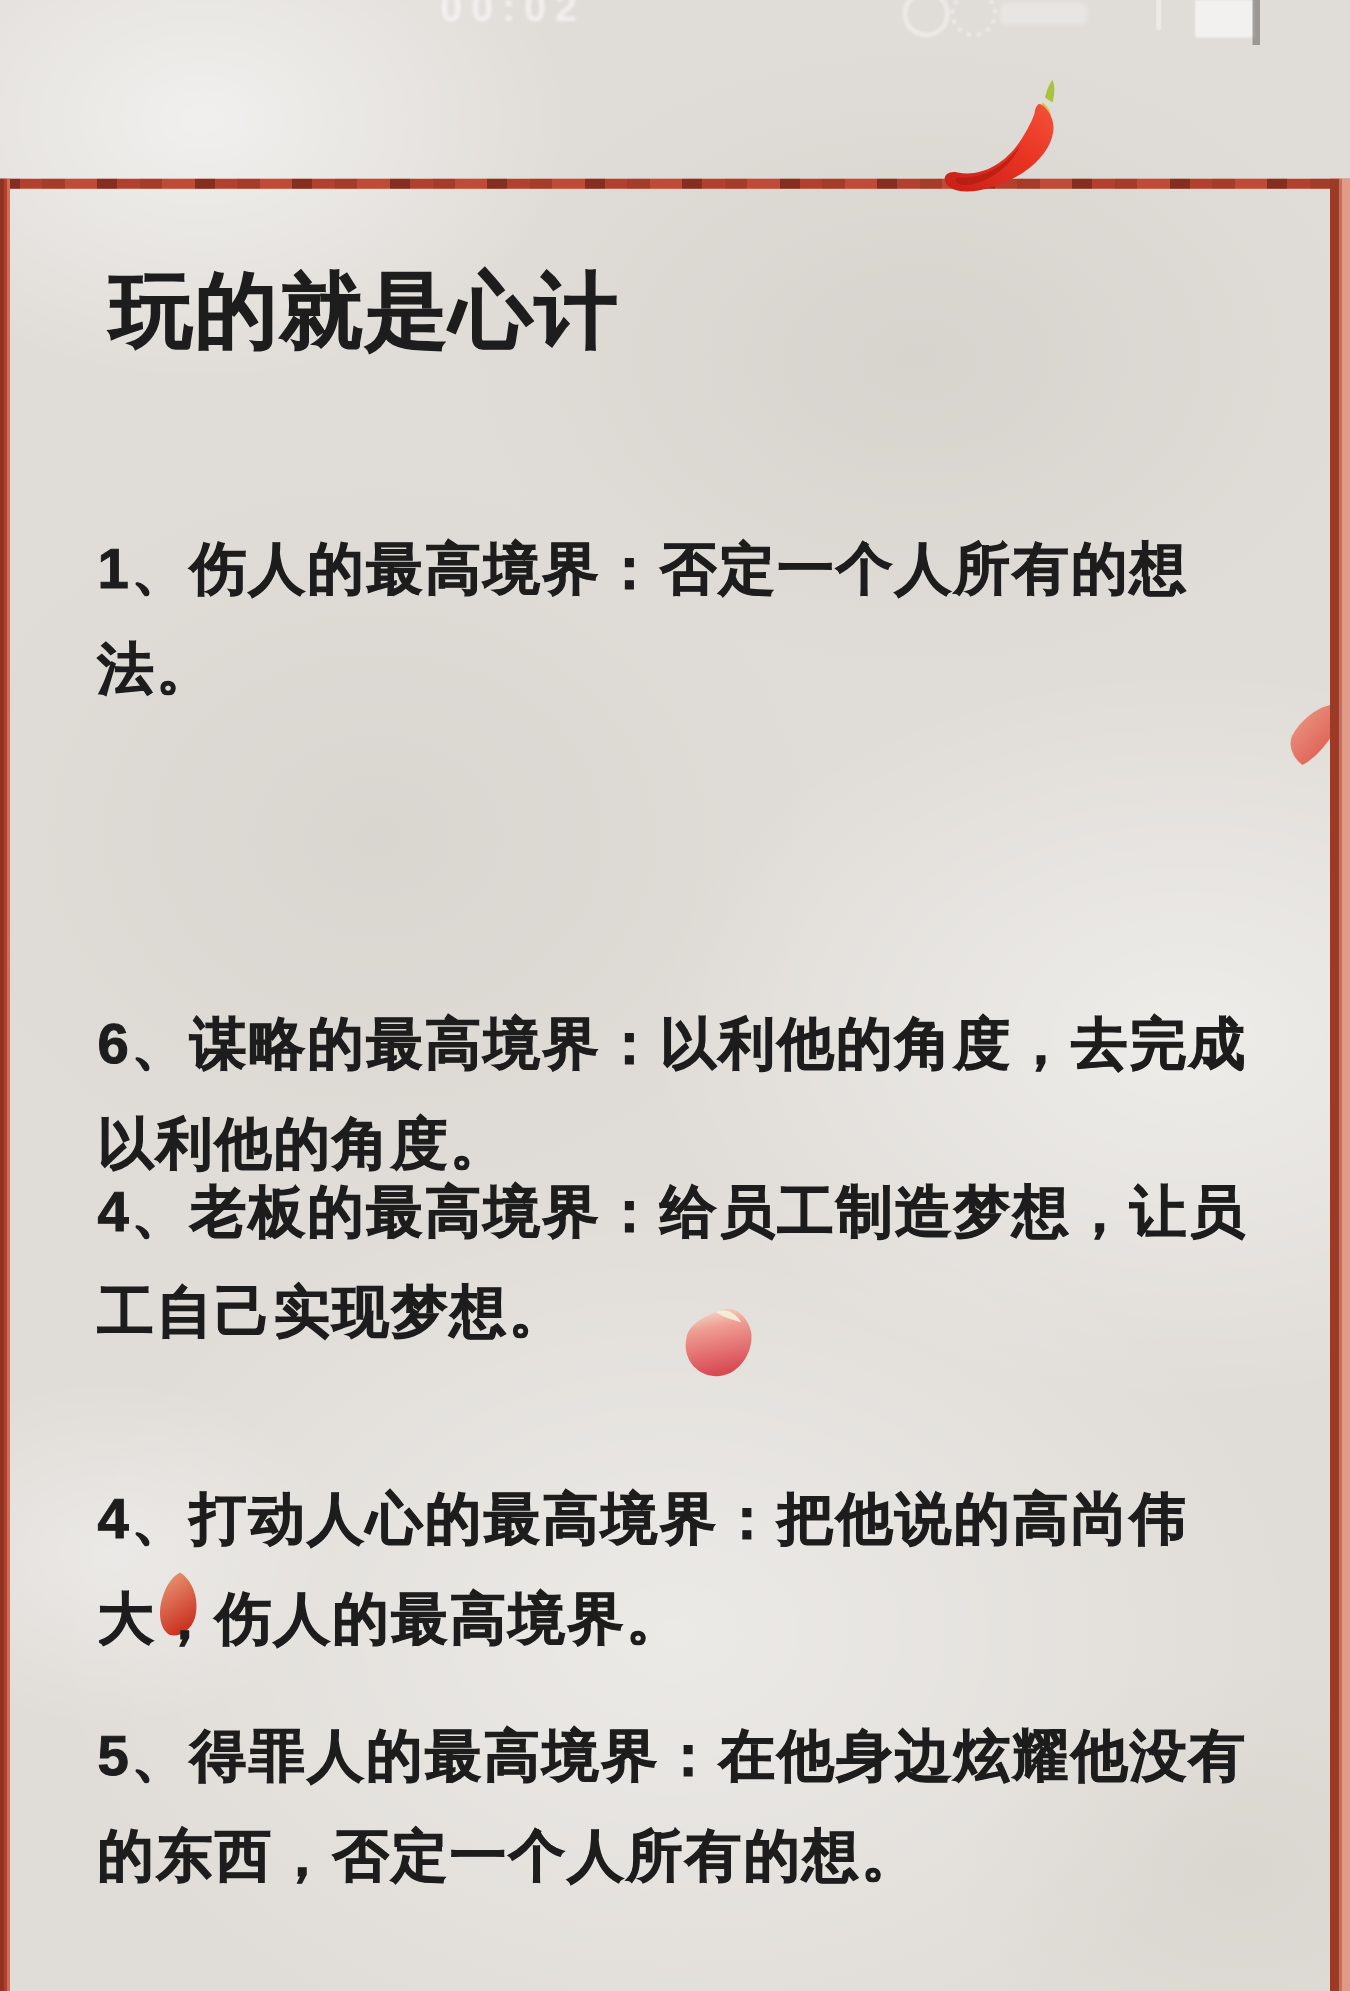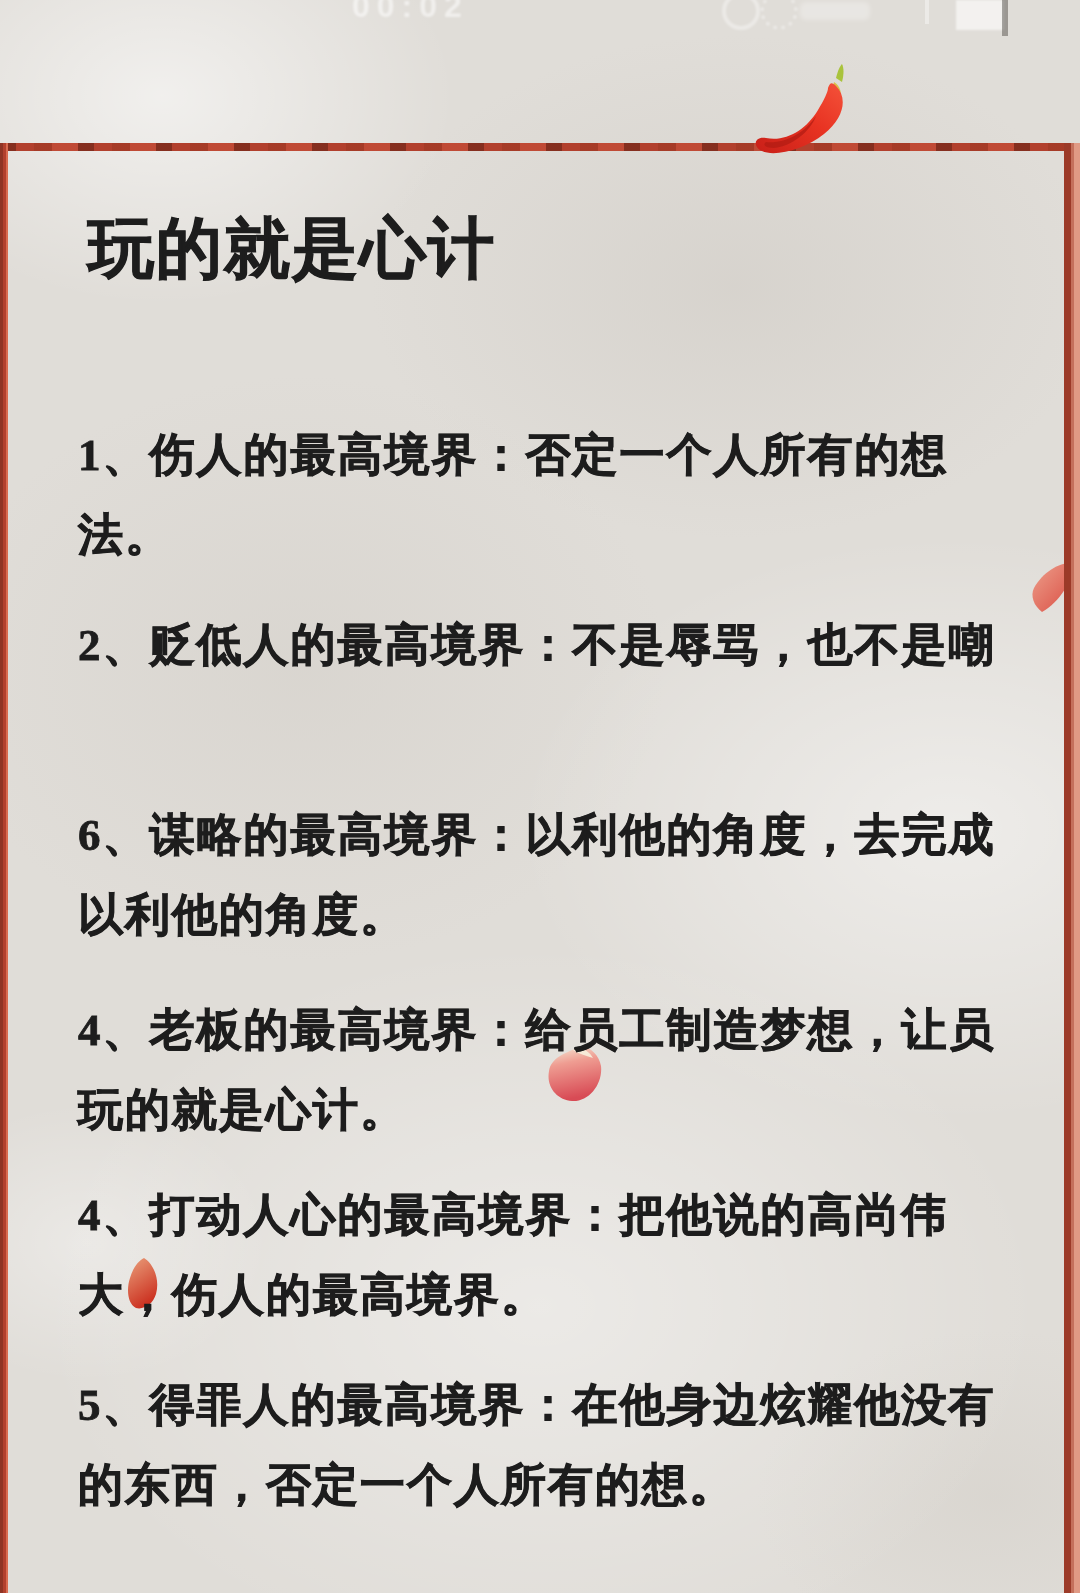--- a/index.html
+++ b/index.html
@@ -64,28 +64,28 @@
     background:linear-gradient(90deg,#9c3a28 0 7px,#c4705c 7px 10px,#e09a85 10px 16px);
   }
 
   
   .card-title{
     position:absolute;left:88px;top:205px;z-index:3;
     font-size:66px;line-height:86px;font-weight:900;letter-spacing:2px;
     color:var(--text,#1d1d1d);-webkit-text-stroke:1px var(--text,#1d1d1d);
     white-space:nowrap;
   }
-  .list-item{position:absolute;left:78px;z-index:3;font-family:Liberation Serif, serif;}
+  .list-item{position:absolute;left:78px;z-index:3;}
   .list-item-line{
     font-size:45px;line-height:80px;font-weight:900;letter-spacing:2px;
     color:var(--text,#1d1d1d);-webkit-text-stroke:.8px var(--text,#1d1d1d);
     white-space:nowrap;
   }
   .it1{top:415px;} .it2{top:605px;} .it3{top:795px;}
-  .it4{top:990px;} .it5{top:1175px;} .it6{top:1365px;}
+  .it4{top:930px;} .it5{top:1175px;} .it6{top:1365px;}
 
   
   .chili{position:absolute;left:752px;top:64px;width:104px;height:94px;z-index:4;}
   .petal-mid{position:absolute;left:543px;top:1044px;width:64px;height:62px;z-index:1;}
   .petal-edge{position:absolute;left:1030px;top:556px;width:50px;height:60px;z-index:1;}
   .petal-small{position:absolute;left:124px;top:1256px;width:38px;height:54px;z-index:1;}
   .list-item, .card-title{pointer-events:none;}
 </style>
 </head>
 <body>
@@ -150,29 +150,28 @@
     <path d="M14,78 C32,80 52,70 64,52 C58,68 40,82 22,84 C14,84 10,81 14,78 Z" fill="#b01b12" opacity="0.7"></path>
   </svg>
 
   <div class="card-title">玩的就是心计</div>
 
   <div class="list-item it1">
     <div class="list-item-line">1、伤人的最高境界：否定一个人所有的想</div>
     <div class="list-item-line">法。</div>
   </div>
   <div class="list-item it2">
-    <div class="list-item-line">2、贬低人的最高境界：不是辱骂，也不是嘲</div>
   </div>
   <div class="list-item it3">
     <div class="list-item-line">6、谋略的最高境界：以利他的角度，去完成</div>
     <div class="list-item-line">以利他的角度。</div>
   </div>
   <div class="list-item it4">
     <div class="list-item-line">4、老板的最高境界：给员工制造梦想，让员</div>
-    <div class="list-item-line">玩的就是心计。</div>
+    <div class="list-item-line">工自己实现梦想。</div>
   </div>
   <div class="list-item it5">
     <div class="list-item-line">4、打动人心的最高境界：把他说的高尚伟</div>
     <div class="list-item-line">大，伤人的最高境界。</div>
   </div>
   <div class="list-item it6">
     <div class="list-item-line">5、得罪人的最高境界：在他身边炫耀他没有</div>
     <div class="list-item-line">的东西，否定一个人所有的想。</div>
   </div>
 

